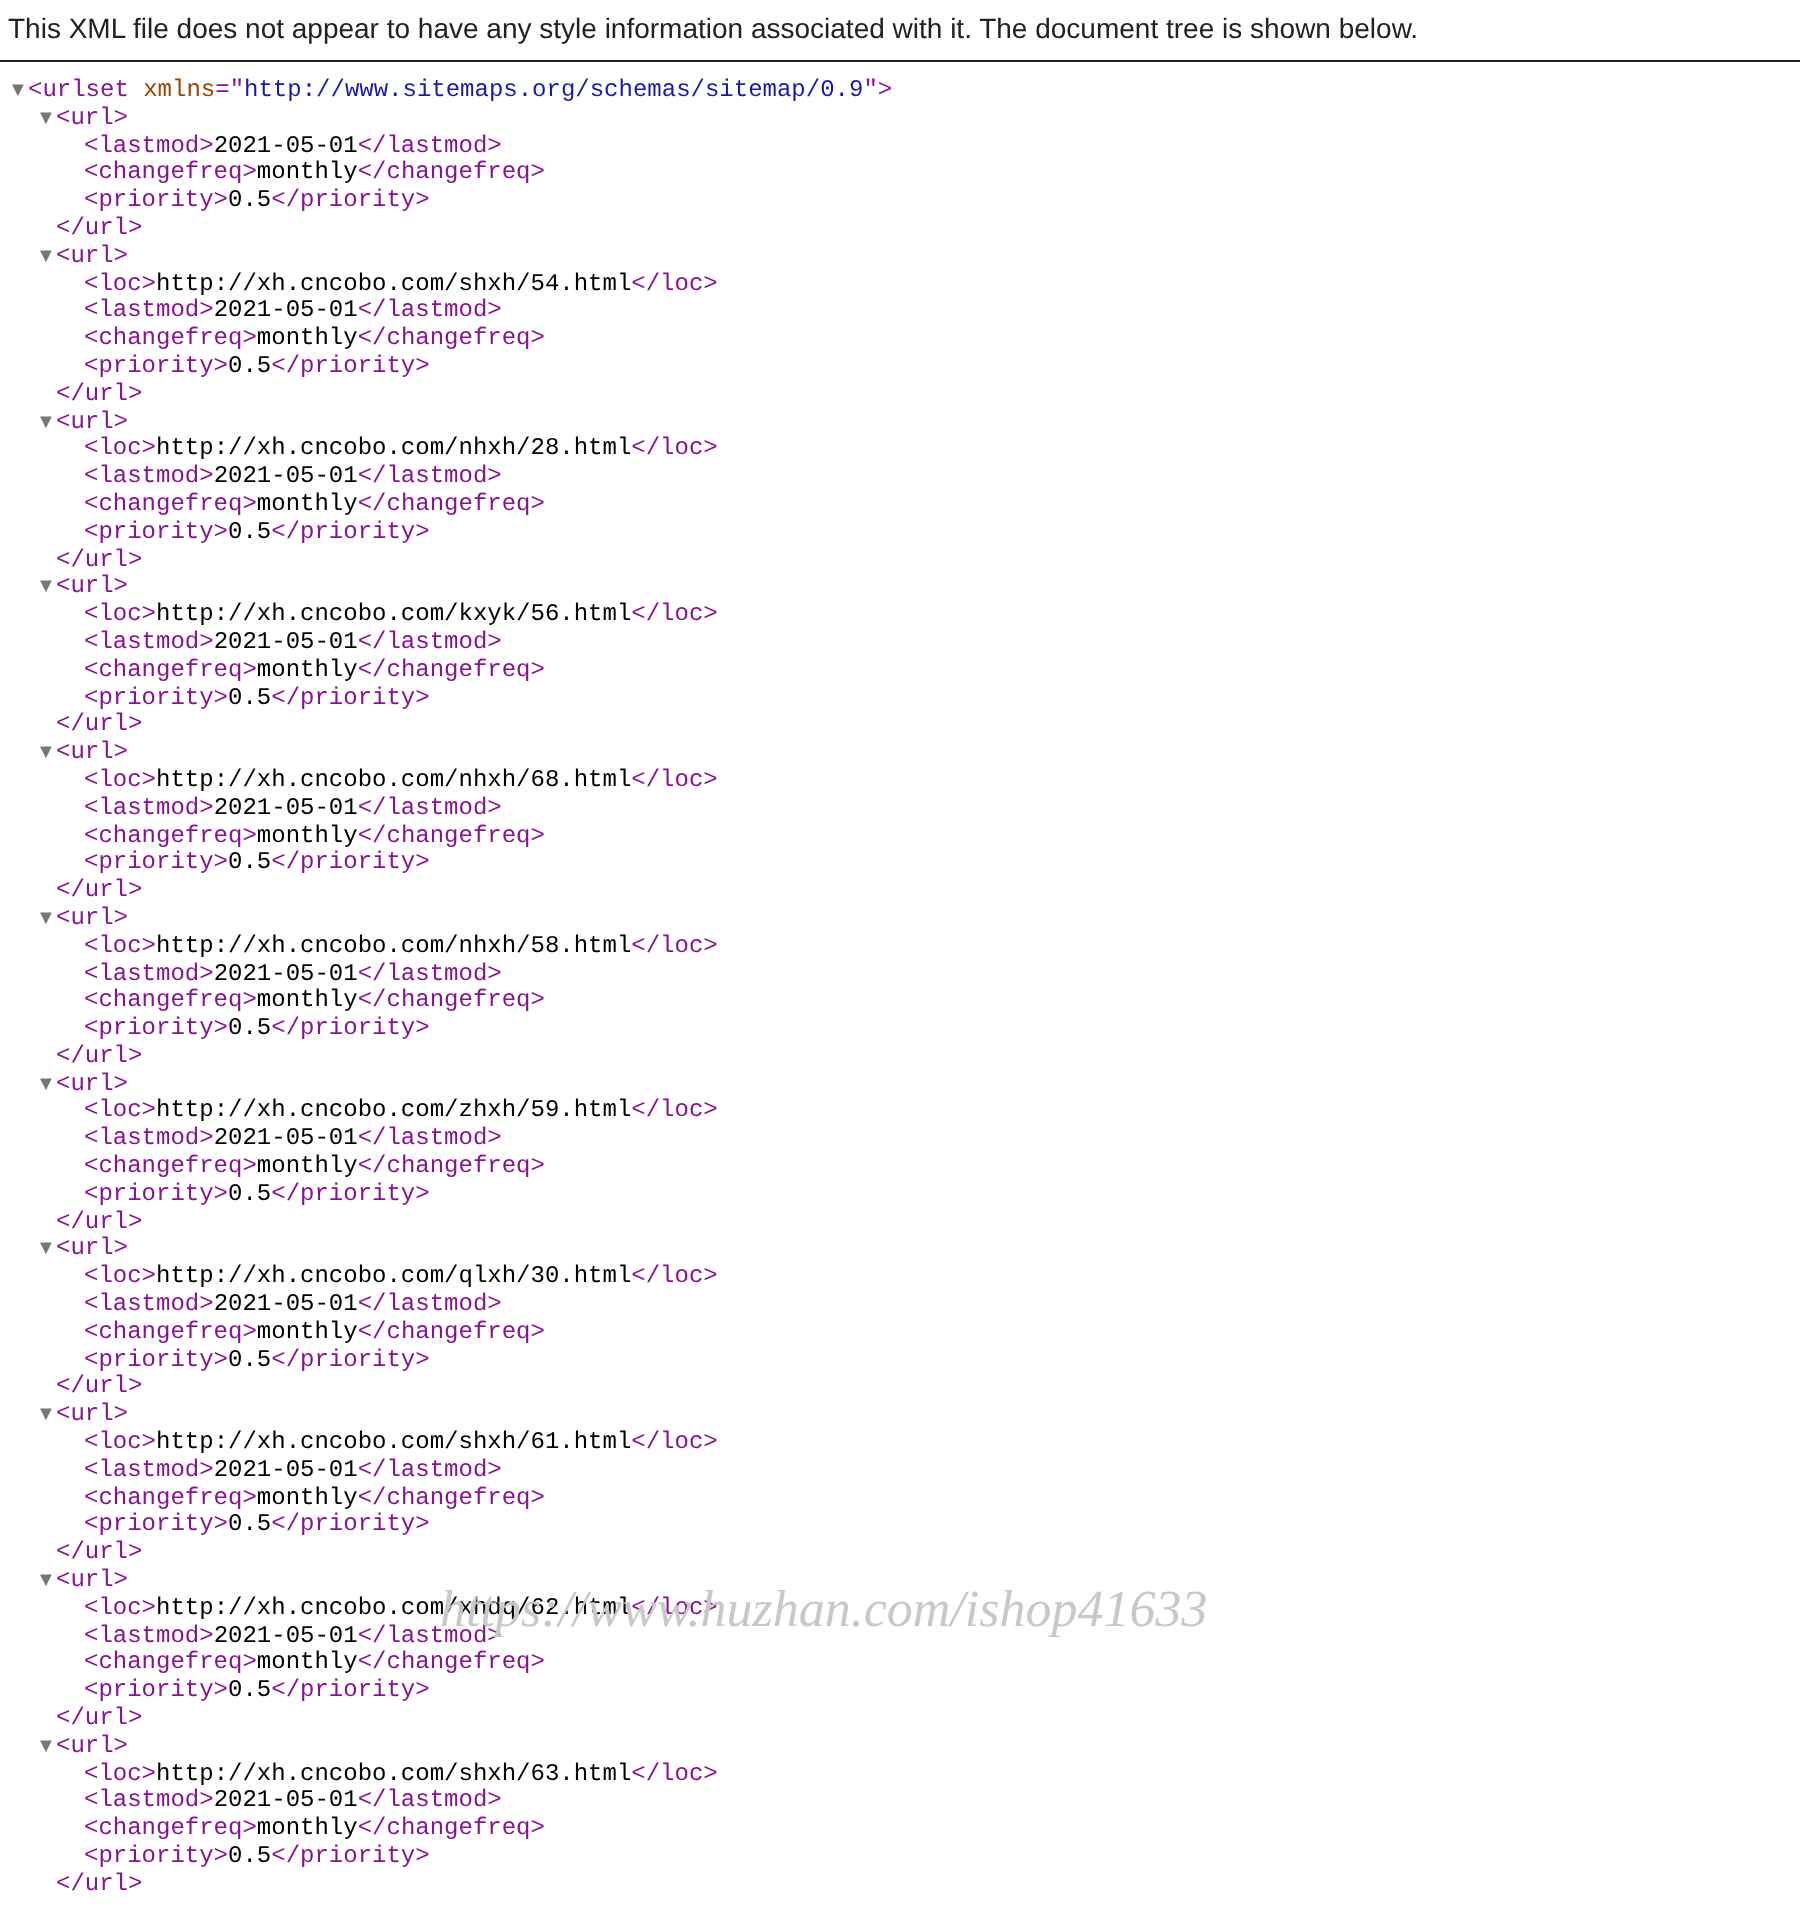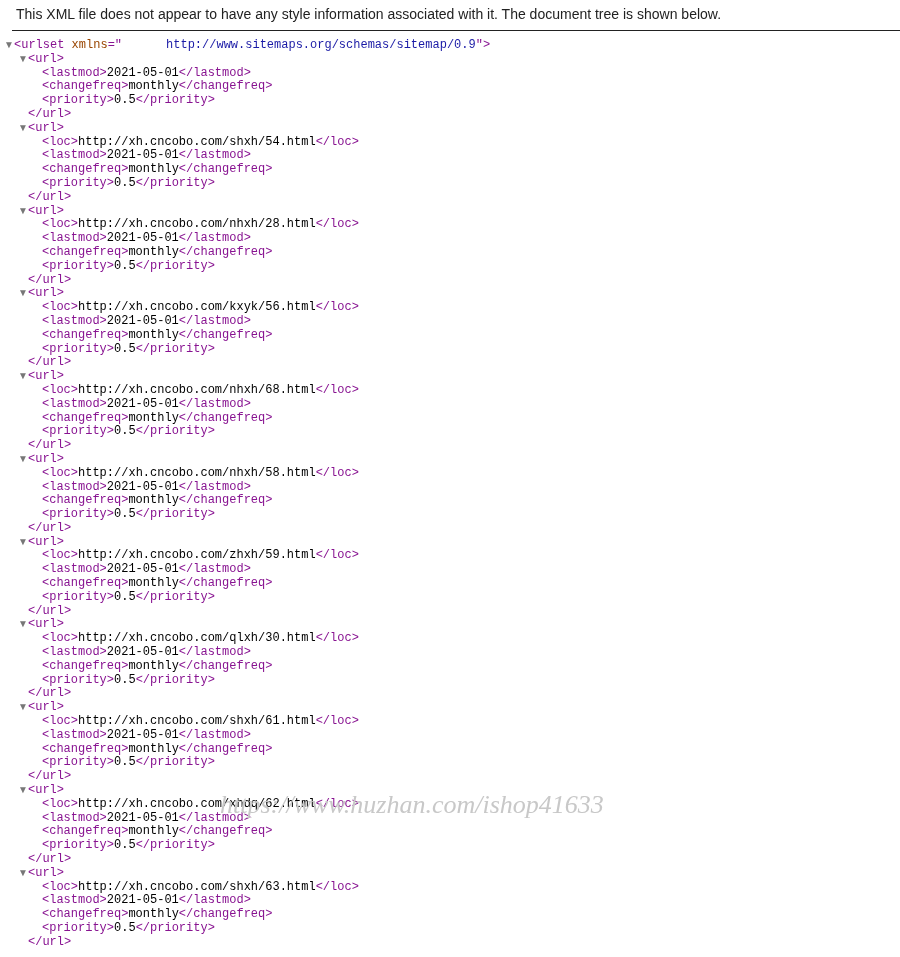--- a/index.html
+++ b/index.html
@@ -12,21 +12,20 @@
   }
   .page {
     width: 900px;
     position: relative;
   }
   .banner {
     padding: 6px 20px 8px 4px;
     font-size: 14px;
     border-bottom: 1px solid #222;
     margin-bottom: 8px;
-    margin-left: 12px;
   }
   .tree {
     font-family: "Courier New", Courier, monospace;
     font-size: 12px;
     line-height: 1.15;
     padding-left: 4px;
   }
   .line {
     white-space: pre;
     position: relative;
@@ -38,21 +37,21 @@
     cursor: default;
     user-select: none;
     font-family: Arial, sans-serif;
     font-size: 10px;
   }
   .in0 { padding-left: 0px; }
   .in1 { padding-left: 14px; }
   .in2 { padding-left: 28px; }
   .tag   { color: #881391; }
   .attrn { color: #994500; text-align: center; }
-  .attrv { color: #1a1aa6; margin-left: 44px; }
+  .attrv { color: #1a1aa6; }
   .txt   { color: #000; }
   .watermark {
     position: absolute;
     left: 220px;
     top: 790px;
     font-family: Georgia, "Times New Roman", serif;
     font-style: italic;
     font-size: 26px;
     color: #c8c8c8;
     pointer-events: none;

